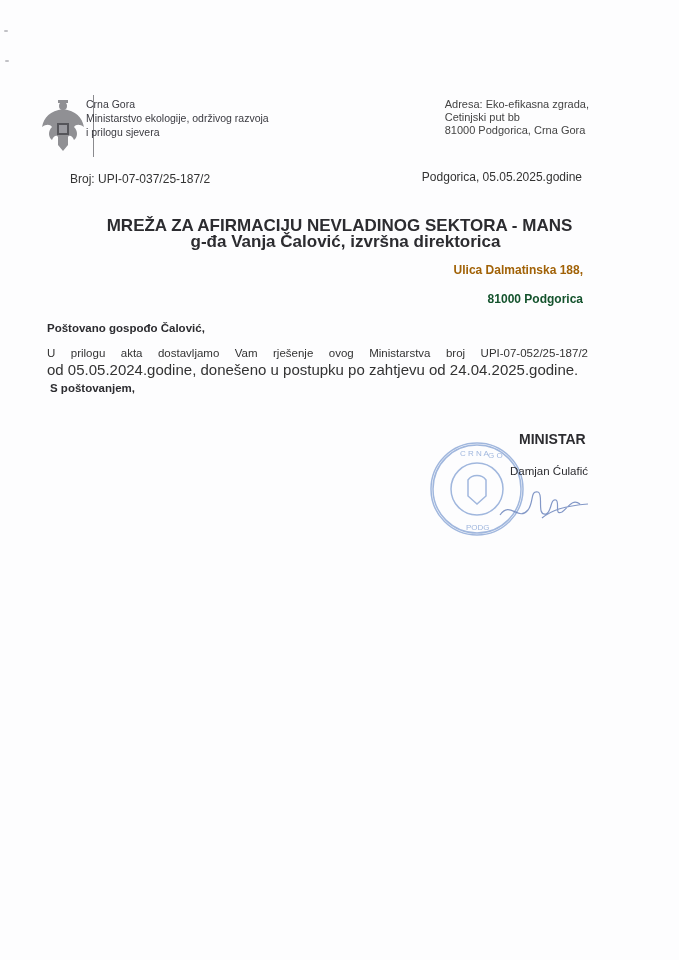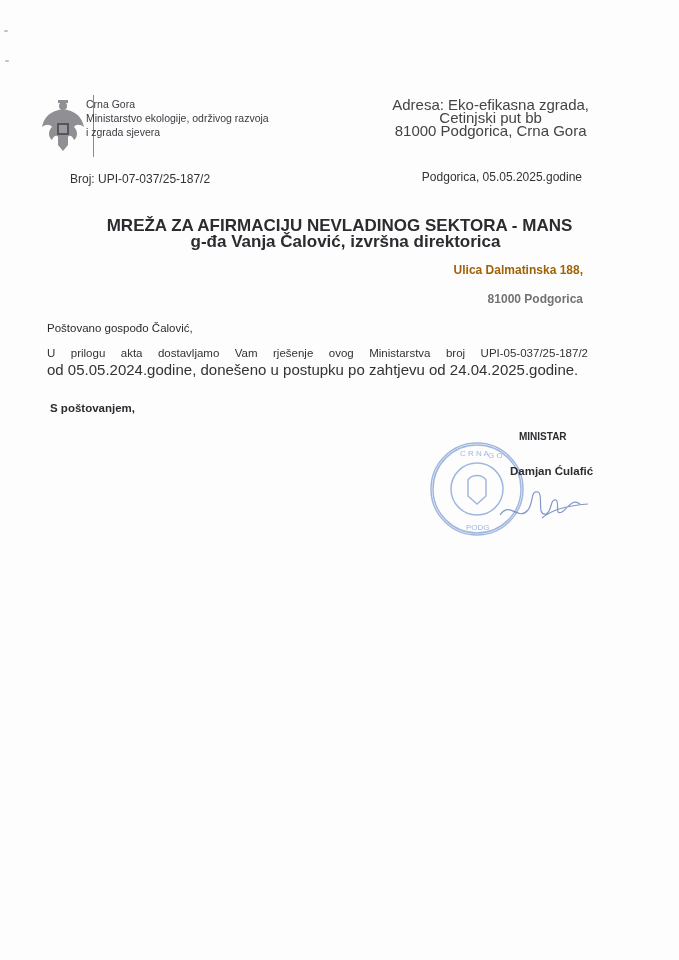--- a/index.html
+++ b/index.html
@@ -9,35 +9,35 @@
       position: relative;
       overflow: hidden;
       font-family: "Liberation Sans", sans-serif;
       color: #2a2a2e;
     }
     .abs { position: absolute; }
     .specks span { position: absolute; width: 4px; height: 2px; background: #9a9aa0; border-radius: 1px; opacity: .6; }
     .crest { left: 40px; top: 97px; width: 46px; height: 56px; }
     .vline { left: 93px; top: 95px; width: 1px; height: 62px; background: #8a8a8e; }
     .org { left: 86px; top: 97px; font-size: 10.5px; line-height: 14px; color: #3a3a40; }
-    .addr { right: 90px; top: 98px; font-size: 15px; line-height: 13px; text-align: center; color: #444; }
+    .addr { right: 90px; top: 98px; font-size: 11px; line-height: 13px; text-align: left; color: #444; }
     .broj { left: 54px; top: 172px; font-size: 12px; color: #333; margin-left: 16px; }
     .datum { right: 97px; top: 170px; font-size: 12px; color: #333; }
     .recip { left: 0; width: 679px; text-align: center; font-weight: bold; font-size: 17px; color: #2c2c30; }
     .recip1 { top: 216px; }
     .recip2 { top: 232px; padding-left: 12px; box-sizing: border-box; }
     .street { right: 96px; top: 263px; font-weight: bold; font-size: 12px; color: #a16207; }
-    .city { right: 96px; top: 292px; font-weight: bold; font-size: 12px; color: #737373; }
-    .salut { left: 47px; top: 322px; font-weight: normal; font-size: 11.5px; color: #2c2c30; }
+    .city { right: 96px; top: 292px; font-weight: bold; font-size: 12px; color: #14532d; }
+    .salut { left: 47px; top: 322px; font-weight: bold; font-size: 11.5px; color: #2c2c30; }
     .body1 { left: 47px; top: 347px; width: 541px; font-size: 11.5px; text-align: justify; text-align-last: justify; color: #333; }
     .body2 { left: 47px; top: 361px; font-size: 15px; color: #333; }
-    .closing { left: 50px; top: 402px; font-weight: bold; font-size: 11.5px; color: #2c2c30; }
+    .closing { left: 50px; top: 382px; font-weight: bold; font-size: 11.5px; color: #2c2c30; }
     .stamp { left: 428px; top: 440px; width: 98px; height: 98px; }
-    .minister-title { left: 519px; top: 431px; font-weight: bold; font-size: 10px; color: #2c2c30; }
-    .minister-name { left: 510px; top: 465px; font-weight: bold; font-size: 11.5px; color: #2c2c30; }
+    .minister-title { left: 519px; top: 431px; font-weight: bold; font-size: 14px; color: #2c2c30; }
+    .minister-name { left: 510px; top: 465px; font-weight: normal; font-size: 11.5px; color: #2c2c30; }
     .signature { left: 490px; top: 470px; width: 110px; height: 60px; }
   </style>
 </head>
 <body>
 
 <div class="specks">
   <span style="left:4px;top:30px;"></span>
   <span style="left:5px;top:60px;"></span>
 </div>
 
@@ -49,38 +49,38 @@
       <path d="M23 12 C10 14 4 20 2 30 C6 27 10 27 12 30 C8 34 8 40 12 43 C14 38 17 38 18 40 L18 48 L23 54 L28 48 L28 40 C29 38 32 38 34 43 C38 40 38 34 34 30 C36 27 40 27 44 30 C42 20 36 14 23 12Z"></path>
     </g>
     <rect x="17" y="26" width="12" height="12" fill="#55555a"></rect>
     <rect x="19" y="28" width="8" height="8" fill="#9a9aa0"></rect>
   </svg>
 </div>
 <div class="abs vline"></div>
 <div class="abs org">
   <div>Crna Gora</div>
   <div>Ministarstvo ekologije, održivog razvoja</div>
-  <div>i zgrada sjevera</div>
+  <div>i prilogu sjevera</div>
 </div>
 <div class="abs addr">
   <div>Adresa: Eko-efikasna zgrada,</div>
   <div>Cetinjski put bb</div>
   <div>81000 Podgorica, Crna Gora</div>
 </div>
 
 <div class="abs broj">Broj: UPI-07-037/25-187/2</div>
 <div class="abs datum">Podgorica, 05.05.2025.godine</div>
 
 <div class="abs recip recip1">MREŽA ZA AFIRMACIJU NEVLADINOG SEKTORA - MANS</div>
 <div class="abs recip recip2">g-đa Vanja Čalović, izvršna direktorica</div>
 <div class="abs street">Ulica Dalmatinska 188,</div>
 <div class="abs city">81000 Podgorica</div>
 
 <div class="abs salut">Poštovano gospođo Čalović,</div>
-<div class="abs body1">U prilogu akta dostavljamo Vam rješenje ovog Ministarstva broj UPI-05-037/25-187/2</div>
+<div class="abs body1">U prilogu akta dostavljamo Vam rješenje ovog Ministarstva broj UPI-07-052/25-187/2</div>
 <div class="abs body2">od 05.05.2024.godine, donešeno u postupku po zahtjevu od 24.04.2025.godine.</div>
 <div class="abs closing">S poštovanjem,</div>
 
 <div class="abs stamp">
   <svg width="98" height="98" viewBox="0 0 98 98">
     <g fill="none" stroke="#8aa6d6" stroke-width="1.5" opacity="0.8">
       <circle cx="49" cy="49" r="46"></circle>
       <circle cx="49" cy="49" r="44"></circle>
       <circle cx="49" cy="49" r="26"></circle>
       <path d="M40 40 C44 34 54 34 58 40 L58 56 L49 64 L40 56Z"></path>

